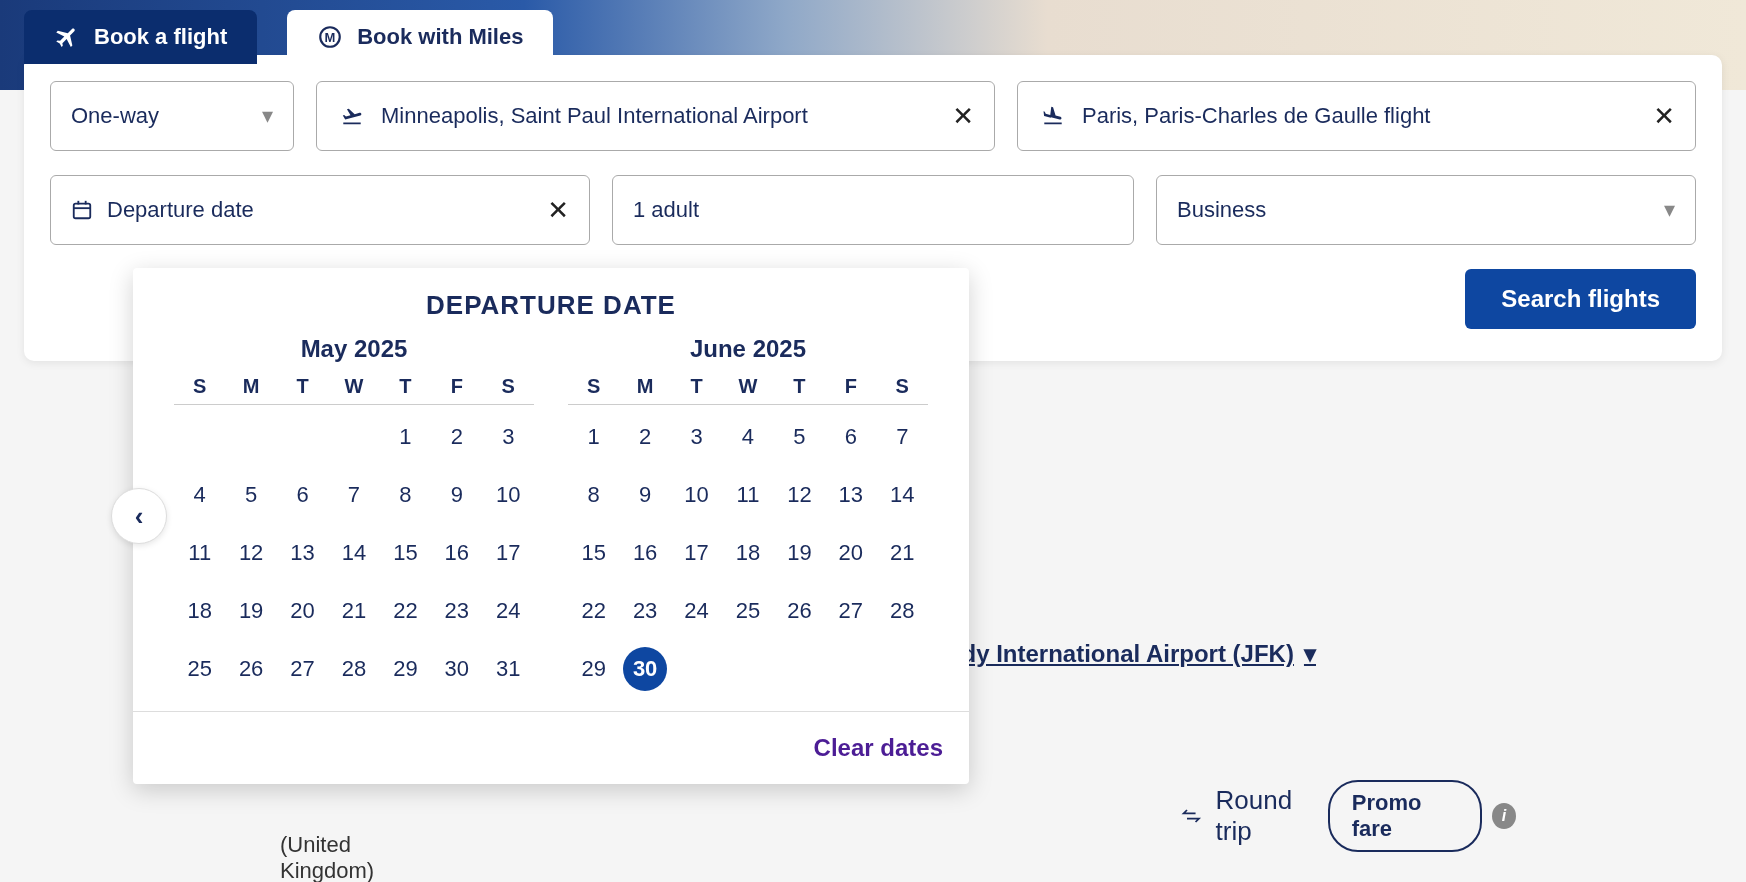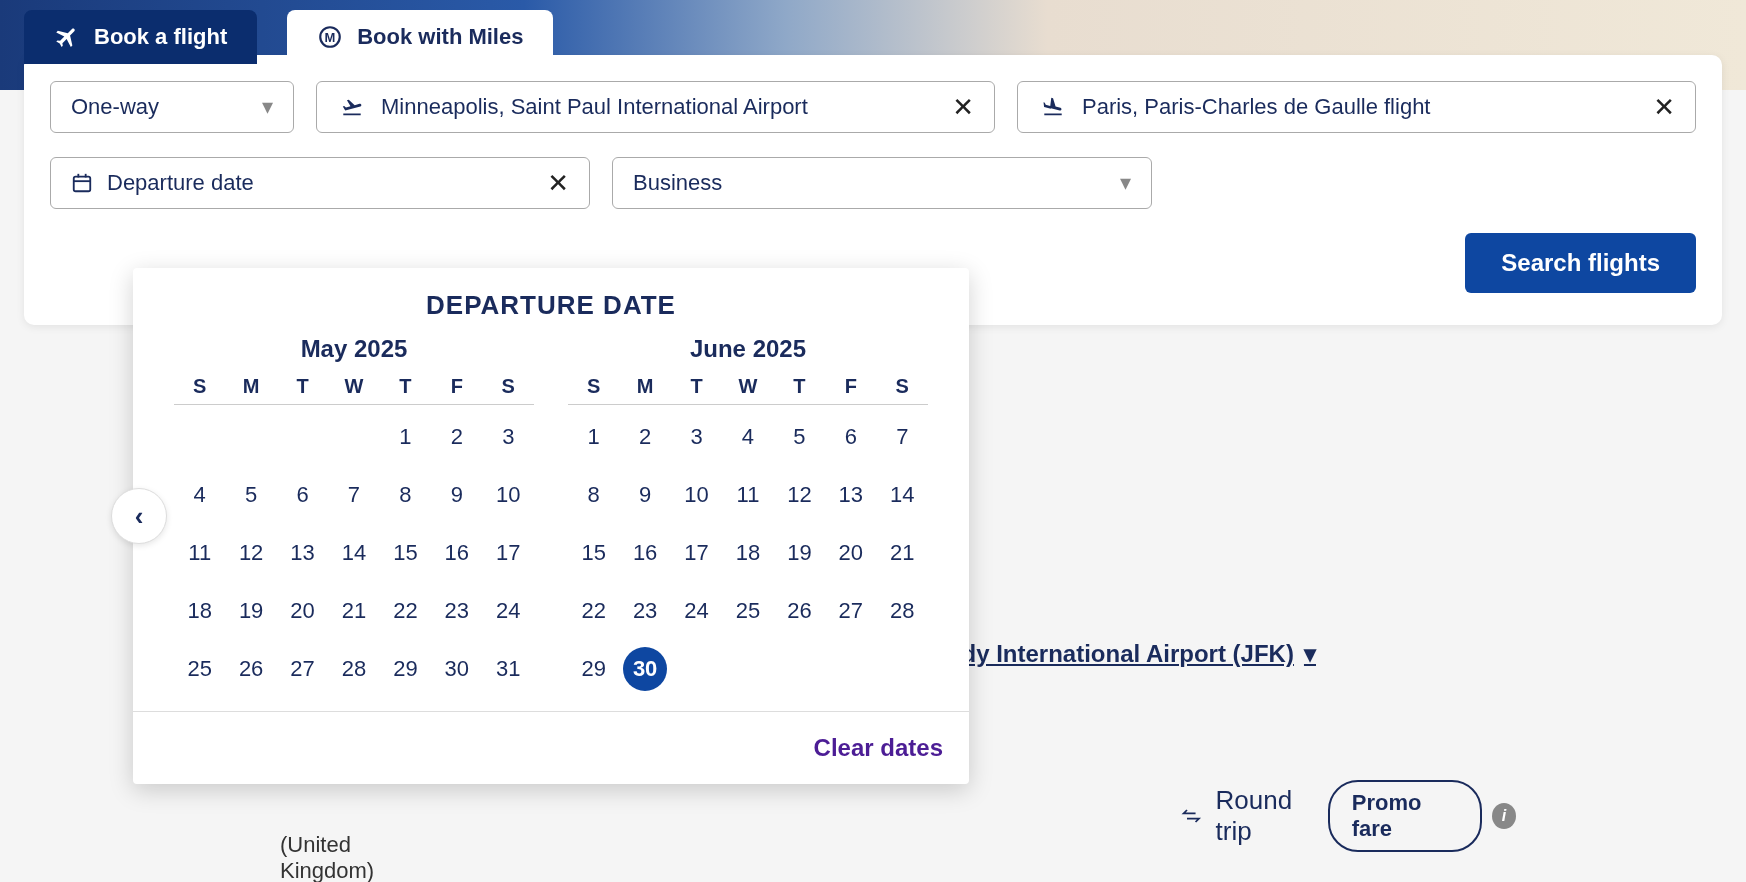--- a/index.html
+++ b/index.html
@@ -7,21 +7,21 @@
 .hero-bg { position: absolute; top: 0; left: 0; right: 0; height: 90px; background: linear-gradient(90deg, #1a3a7a 0%, #2a5aa8 30%, #8fa8c8 45%, #e8ddd0 60%, #f0e8d8 100%); z-index: 0; }
 .tabs { position: absolute; top: 10px; left: 24px; display: flex; z-index: 2; }
 .tab { display: flex; align-items: center; gap: 14px; padding: 14px 30px; font-size: 22px; font-weight: 700; border-top-left-radius: 8px; border-top-right-radius: 8px; cursor: pointer; }
 .tab.active { background: #0b2d6e; color: #fff; }
 .tab.inactive { background: #fff; color: #1a2b5c; margin-left: 30px; }
 .tab .icon { width: 26px; height: 26px; }
 
 .search-panel { position: absolute; top: 55px; left: 24px; right: 24px; background: #fff; border-radius: 10px; padding: 26px 26px 32px 26px; box-shadow: 0 2px 8px rgba(0,0,0,0.08); z-index: 1; }
 .row1 { display: flex; gap: 22px; margin-bottom: 24px; }
 .row2 { display: flex; gap: 22px; margin-bottom: 24px; }
-.field { border: 1px solid #aaa; border-radius: 6px; height: 52px; display: flex; align-items: center; padding: 0 20px; font-size: 22px; color: #1a2b5c; position: relative; background: #fff; }
+.field { border: 1px solid #aaa; border-radius: 6px; height: 70px; display: flex; align-items: center; padding: 0 20px; font-size: 22px; color: #1a2b5c; position: relative; background: #fff; }
 .trip-type { width: 244px; justify-content: space-between; }
 .origin, .dest { flex: 1; gap: 14px; }
 .plane-icon { width: 30px; height: 22px; }
 .clear-btn { margin-left: auto; font-size: 26px; color: #222; cursor: pointer; background: none; border: none; font-weight: 400; }
 .date-field { width: 540px; gap: 14px; }
 .pax-field { flex: 1; }
 .cabin-field { width: 540px; justify-content: space-between; }
 .chev-icon { color: #888; }
 .cal-icon { color: #1a2b5c; }
 .row3 { display: flex; justify-content: flex-end; }
@@ -97,20 +97,23 @@
   <div class="row2">
     <div class="field date-field">
       <svg width="22" height="22" class="cal-icon" viewBox="0 0 24 24" fill="none" stroke="#1a2b5c" stroke-width="2">
           <rect x="3" y="5" width="18" height="16" rx="2"></rect>
           <line x1="3" y1="10" x2="21" y2="10"></line>
           <line x1="8" y1="2" x2="8" y2="6"></line>
           <line x1="16" y1="2" x2="16" y2="6"></line>
         </svg>
       <span>Departure date</span>
       <button class="clear-btn">✕</button>
+    </div>
+    <div class="field pax-field">
+      <span>1 adult</span>
     </div>
     <div class="field cabin-field">
       <span>Business</span>
       <span class="chev-icon">▾</span>
     </div>
   </div>
   <div class="row3">
     <button class="search-btn">Search flights</button>
   </div>
 </div>

